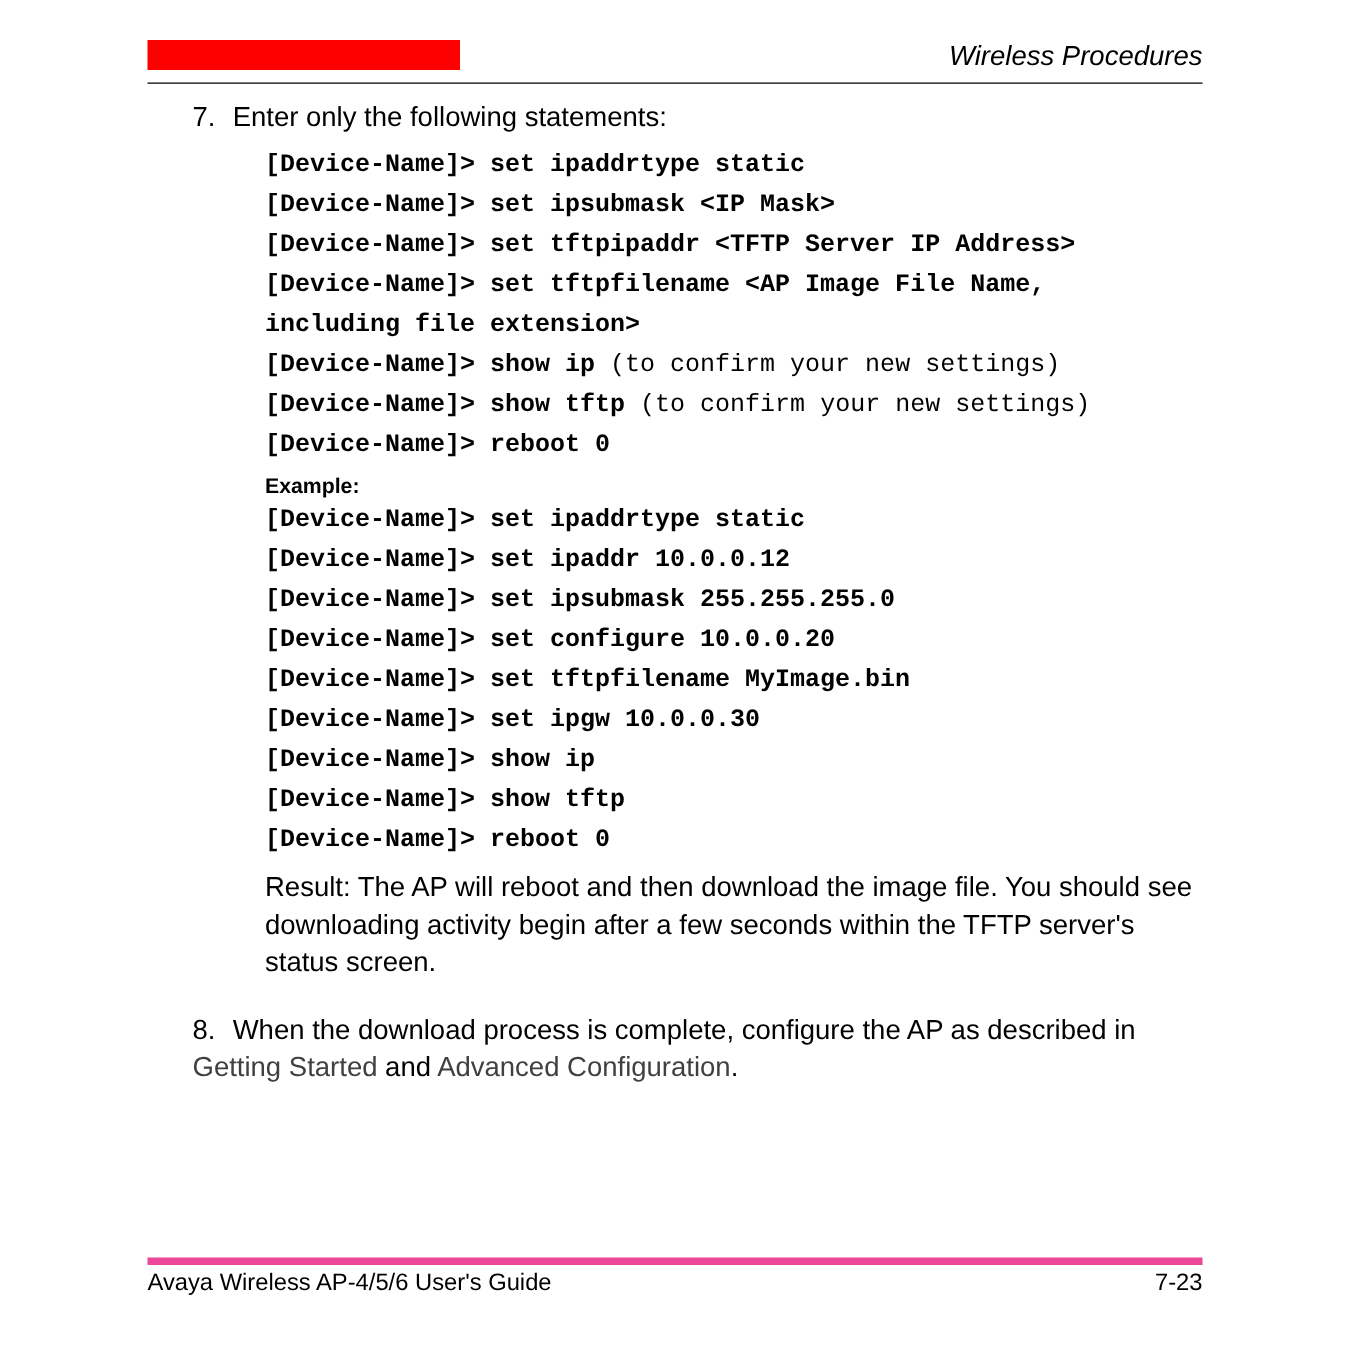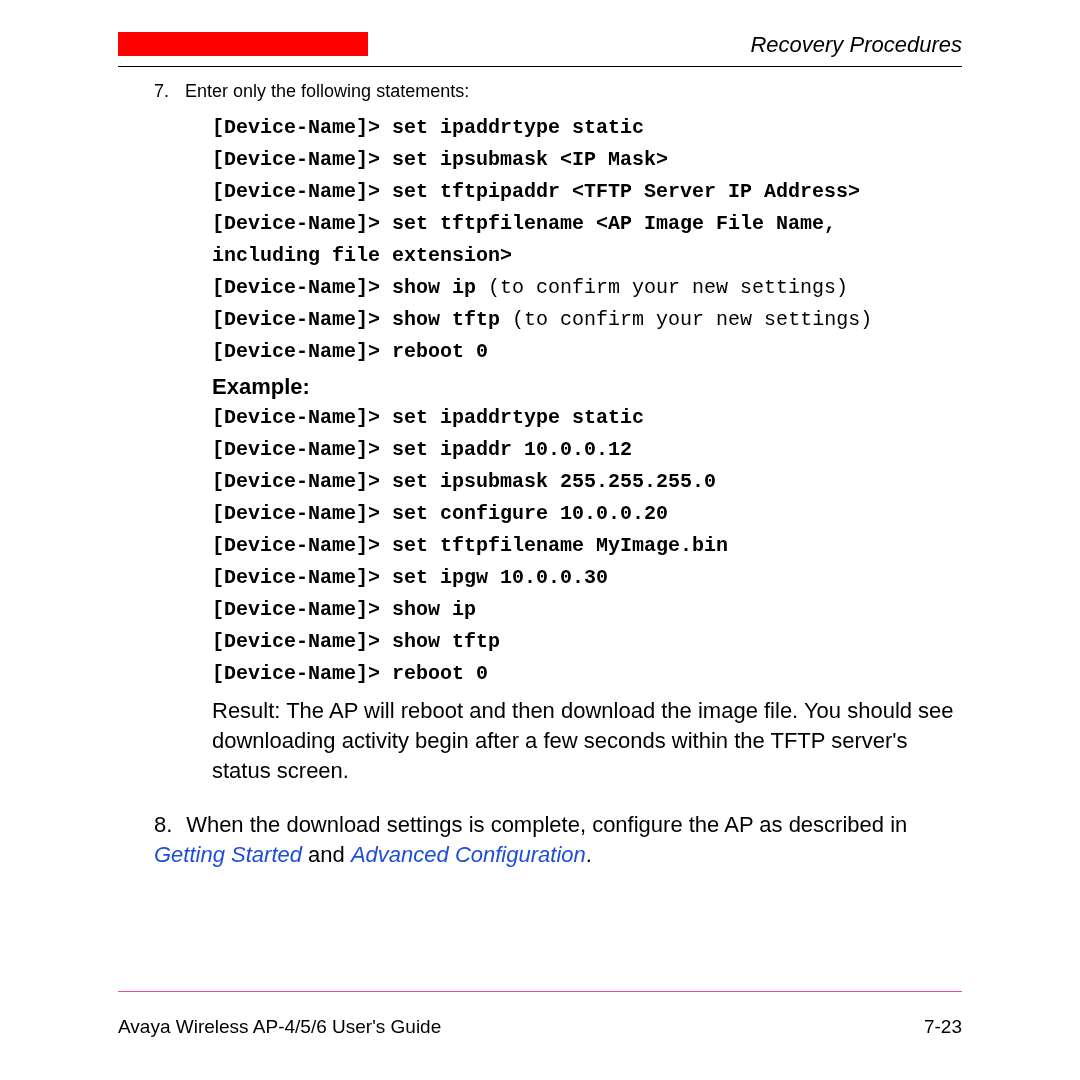--- a/index.html
+++ b/index.html
@@ -34,21 +34,21 @@
     position: absolute;
     right: 0;
     top: 0;
     font-style: italic;
     font-size: 22px;
   }
   .content {
     padding-left: 36px;
   }
   .step-line {
-    font-size: 18px;
+    font-size: 22px;
     margin: 14px 0 10px 0;
   }
   .step-num {
     display: inline-block;
     width: 26px;
   }
   .code-block {
     padding-left: 58px;
     font-family: "Courier New", monospace;
     font-size: 20px;
@@ -58,63 +58,62 @@
     font-weight: bold;
   }
   .cmd {
     font-weight: bold;
   }
   .note {
     font-weight: normal;
   }
   .example-label {
     font-weight: bold;
-    font-size: 22px;
+    font-size: 17px;
     padding-left: 58px;
     margin-top: 6px;
     margin-bottom: 2px;
     font-family: Arial, Helvetica, sans-serif;
   }
   .result-para {
     font-size: 22px;
     padding-left: 58px;
     line-height: 30px;
     margin-top: 6px;
   }
   .step-8 {
     font-size: 22px;
     line-height: 30px;
     margin-top: 24px;
   }
   .step-8-body {
     display: inline;
   }
   .link {
-    color: #1d4ed8;
-    font-style: italic;
+    color: #404040;
   }
   .footer {
     position: absolute;
     bottom: 42px;
     left: 118px;
     right: 118px;
-    border-top: 1px solid #ec4899;
-    padding-top: 24px;
+    border-top: 6px solid #ec4899;
+    padding-top: 4px;
     font-size: 19px;
     display: flex;
     justify-content: space-between;
   }
 </style>
 </head>
 <body>
 
 <div class="page">
   <div class="header">
     <div class="red-block"></div>
-    <div class="header-title">Recovery Procedures</div>
+    <div class="header-title">Wireless Procedures</div>
   </div>
 
   <div class="content">
     <div class="step-line">
       <span class="step-num">7.</span>
       <span>Enter only the following statements:</span>
     </div>
 
     <div class="code-block">
       <div><span class="prompt">[Device-Name]&gt;</span> <span class="cmd">set ipaddrtype static</span></div>
@@ -139,21 +138,21 @@
       <div><span class="prompt">[Device-Name]&gt;</span> <span class="cmd">show ip</span></div>
       <div><span class="prompt">[Device-Name]&gt;</span> <span class="cmd">show tftp</span></div>
       <div><span class="prompt">[Device-Name]&gt;</span> <span class="cmd">reboot 0</span></div>
     </div>
 
     <div class="result-para">Result: The AP will reboot and then download the image file. You should see downloading activity begin after a few seconds within the TFTP server's status screen.</div>
 
     <div class="step-8">
       <span class="step-num">8.</span>
       <span class="step-8-body">
-        <span>When the download settings is complete, configure the AP as described in </span><span class="link">Getting Started</span><span> and </span><span class="link">Advanced Configuration</span><span>.</span>
+        <span>When the download process is complete, configure the AP as described in </span><span class="link">Getting Started</span><span> and </span><span class="link">Advanced Configuration</span><span>.</span>
       </span>
     </div>
   </div>
 </div>
 
 <div class="footer">
   <span>Avaya Wireless AP-4/5/6 User's Guide</span>
   <span>7-23</span>
 </div>
 

